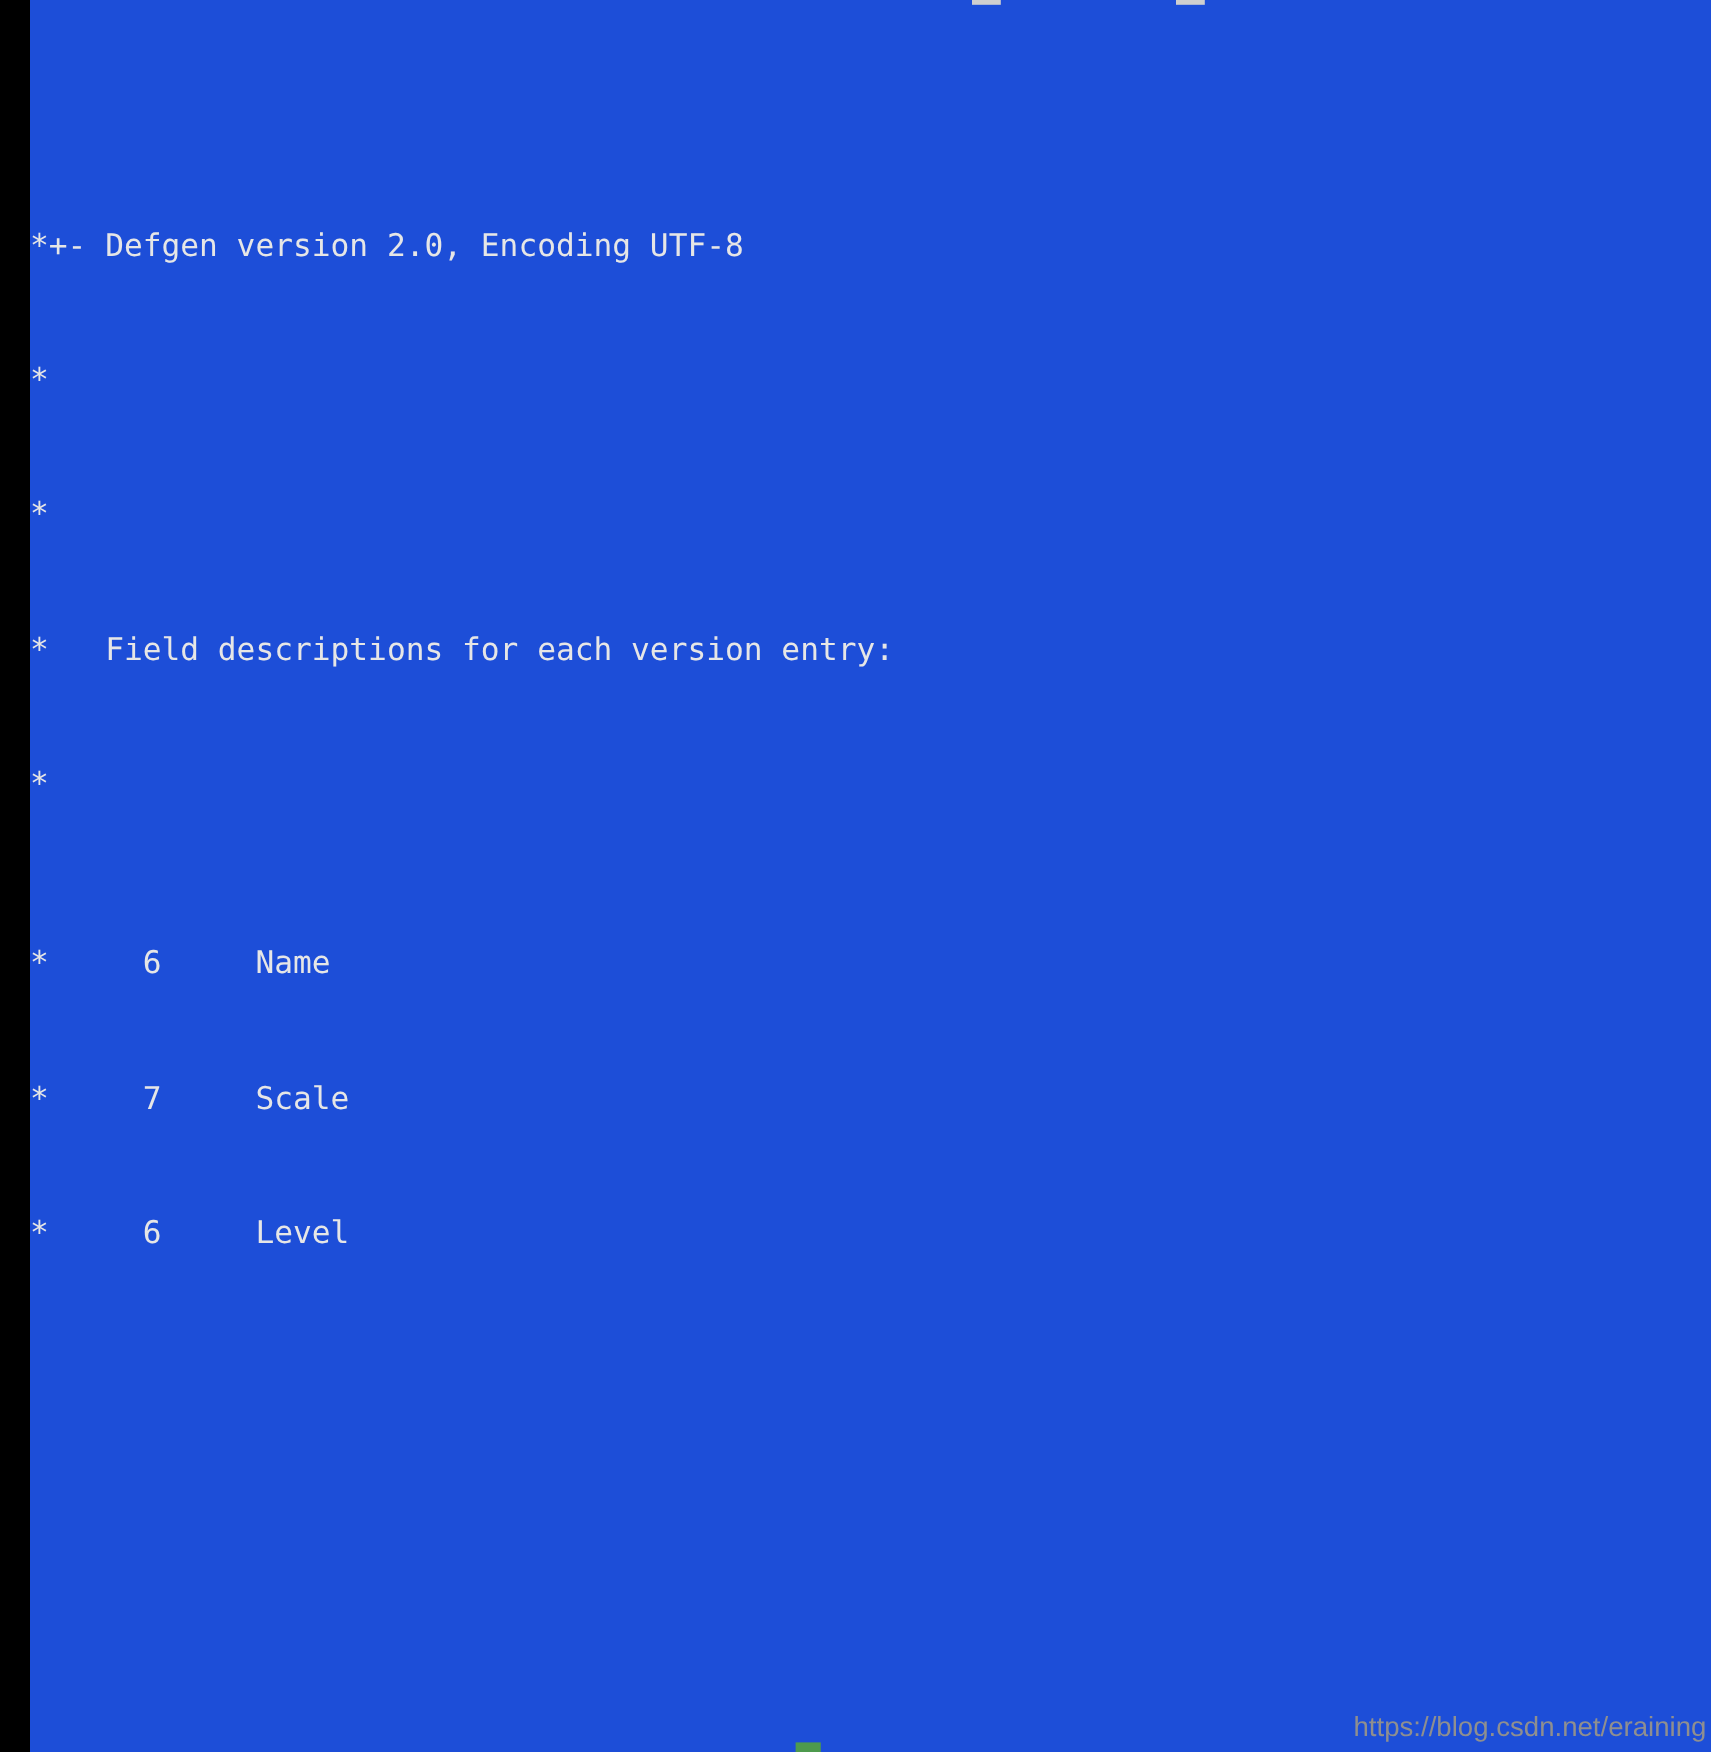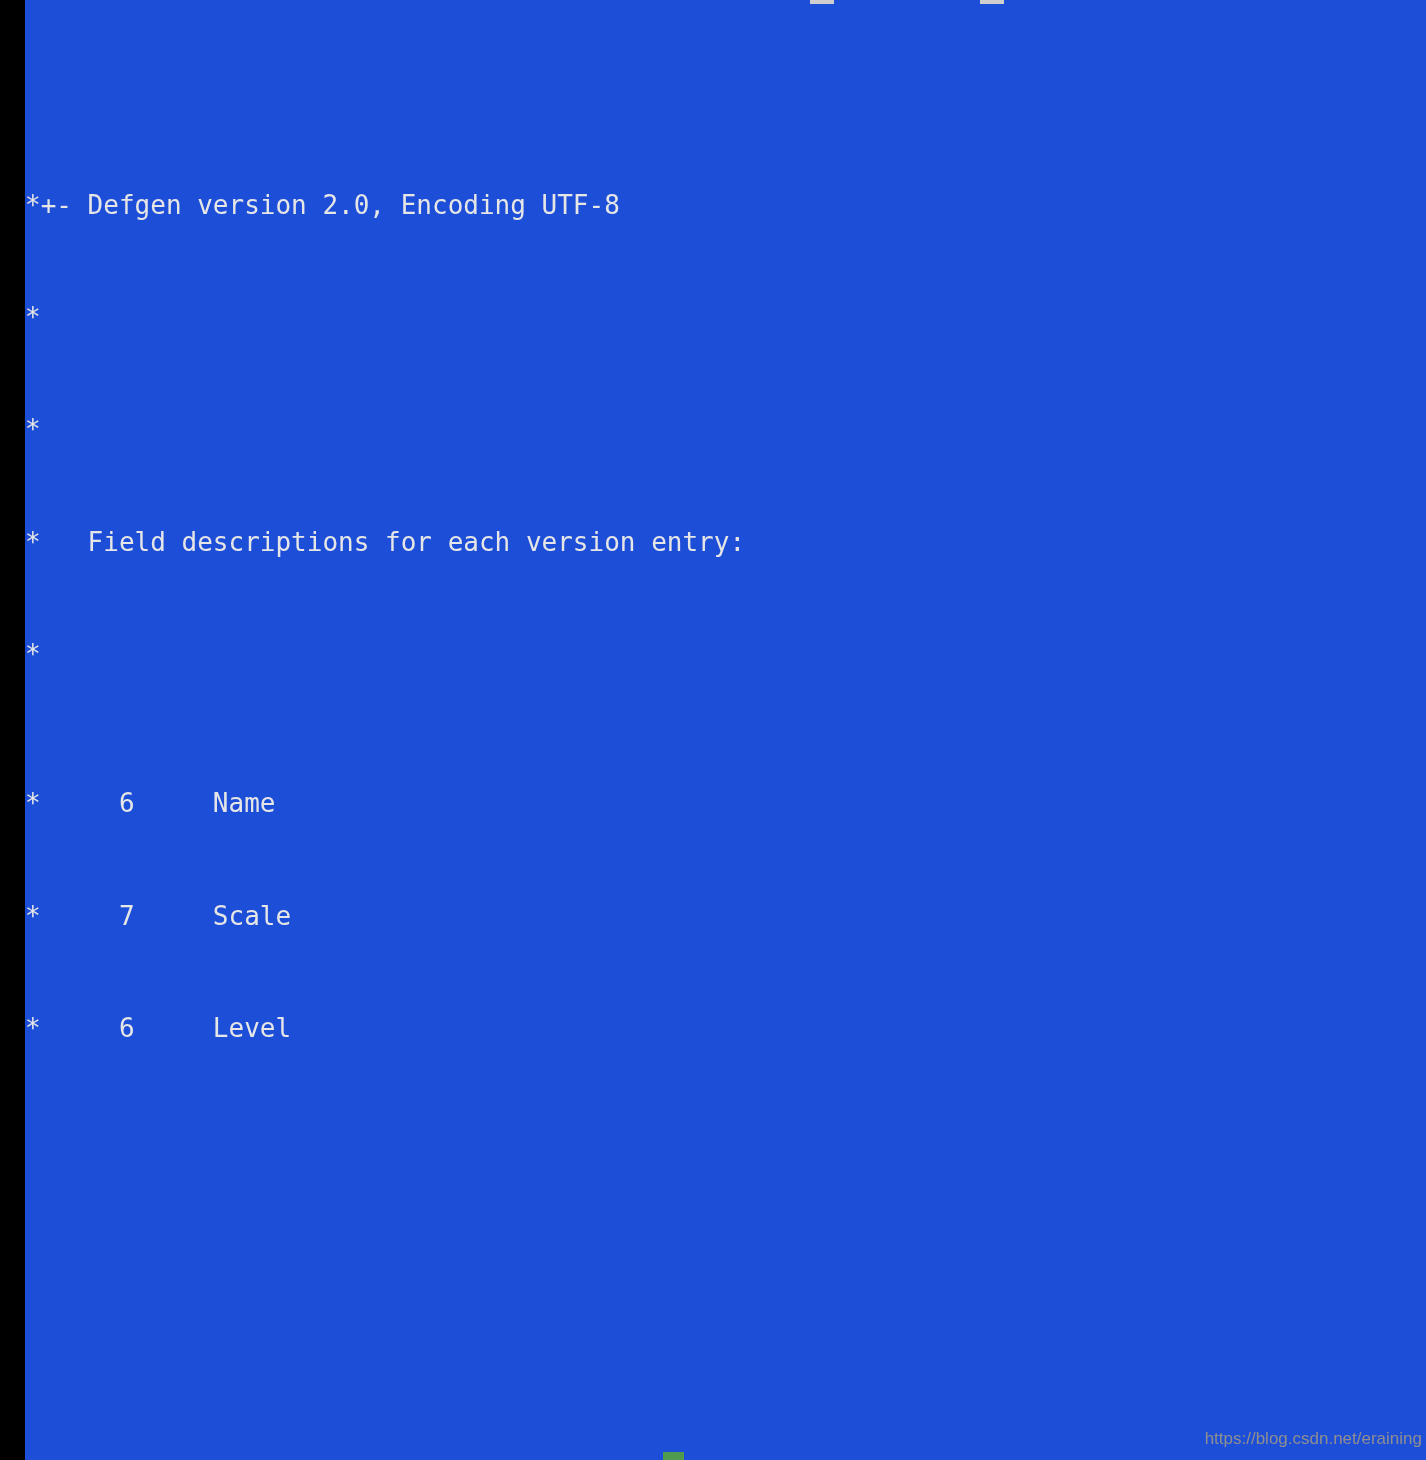--- a/index.html
+++ b/index.html
@@ -72,21 +72,21 @@
     height: 8px;
     background: #4e9a4e;
   }
 
   #watermark {
     position: absolute;
     right: 4px;
     top: 1429px;
     color: #8f8f8f;
     font-family: "Liberation Sans", sans-serif;
-    font-size: 17px;
+    font-size: 23px;
     line-height: 20px;
     letter-spacing: 0px;
     white-space: pre;
   }
 </style>
 </head>
 <body>
 
 <div id="terminal">
 

